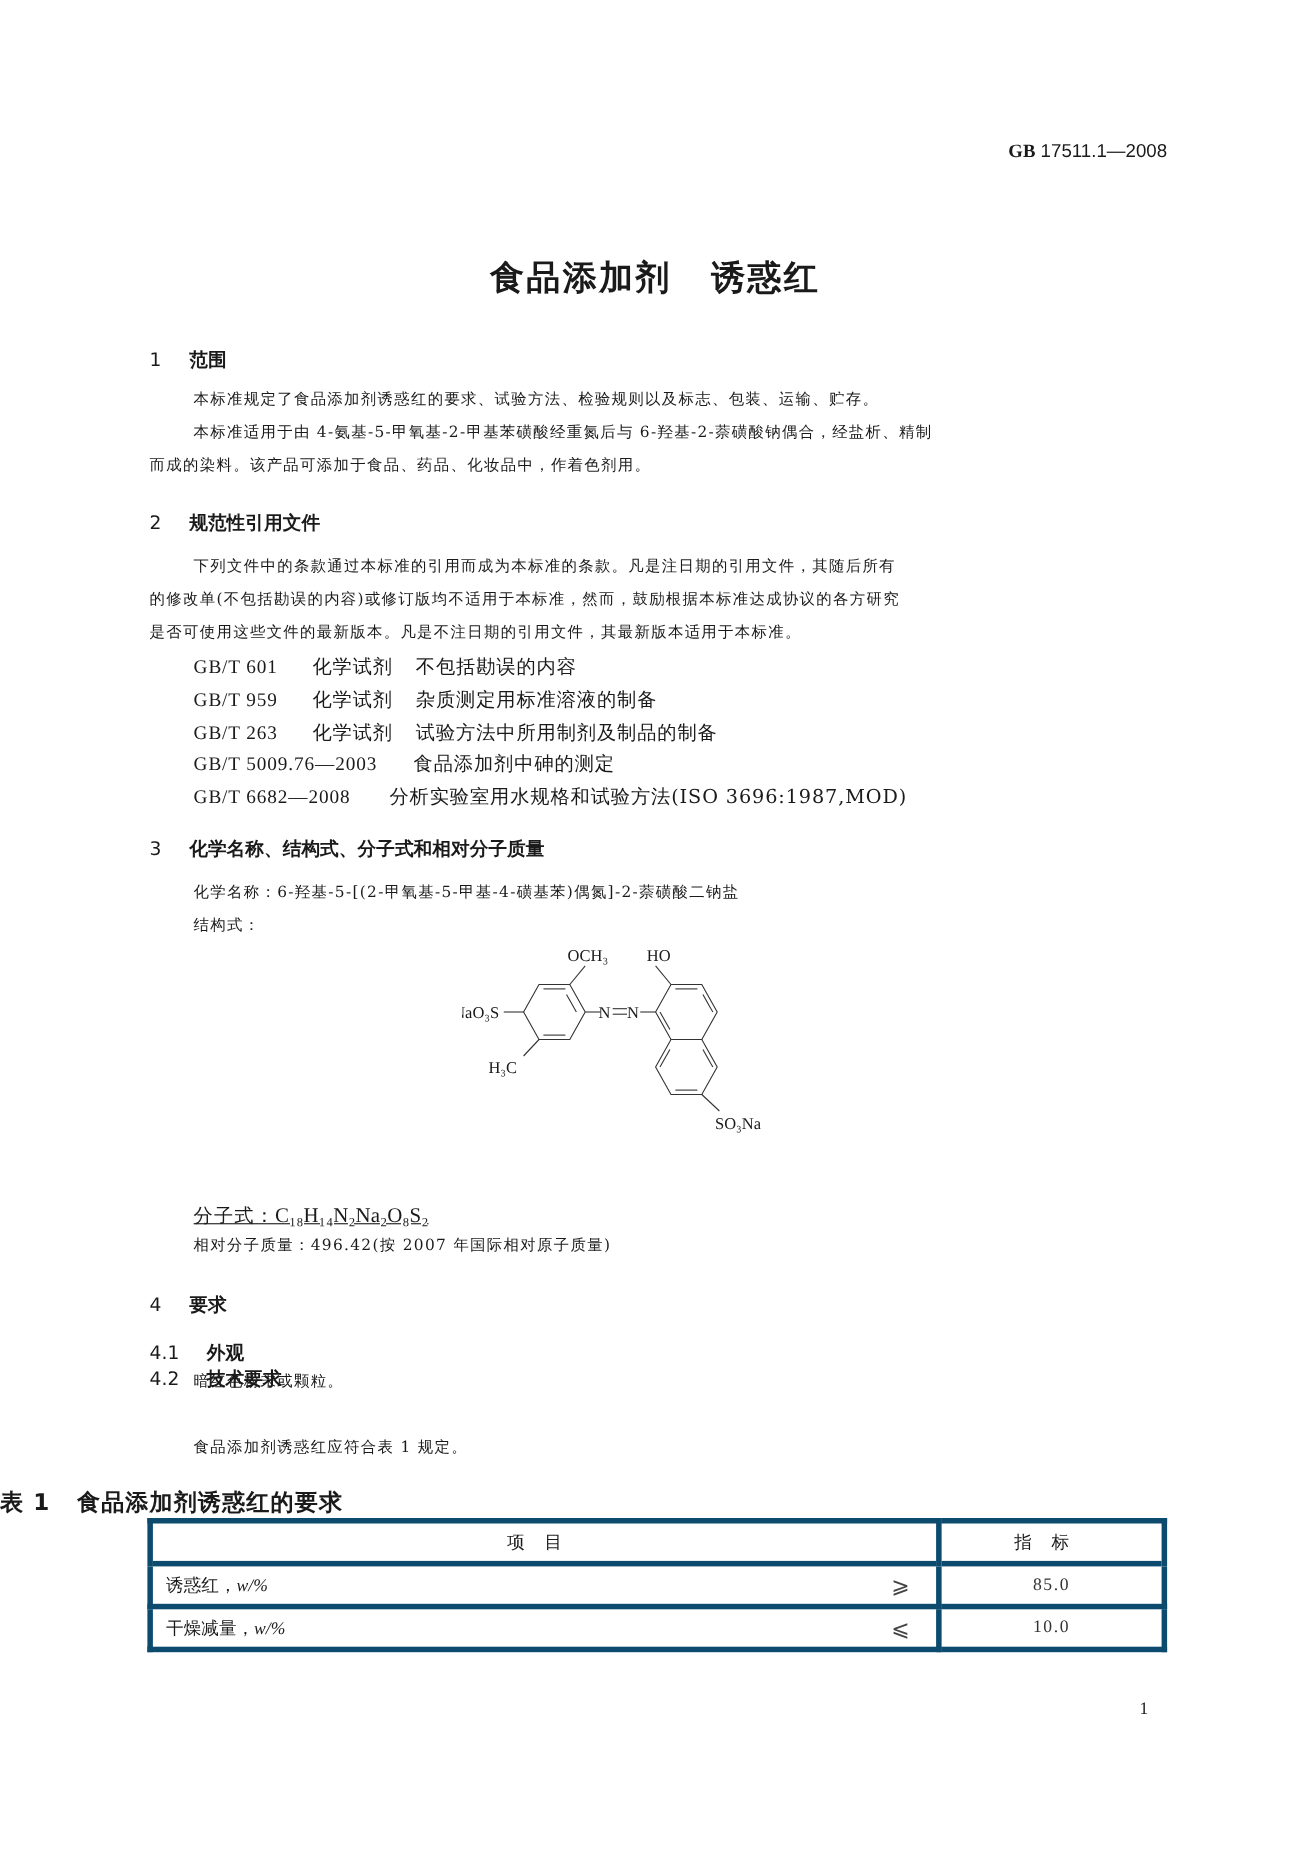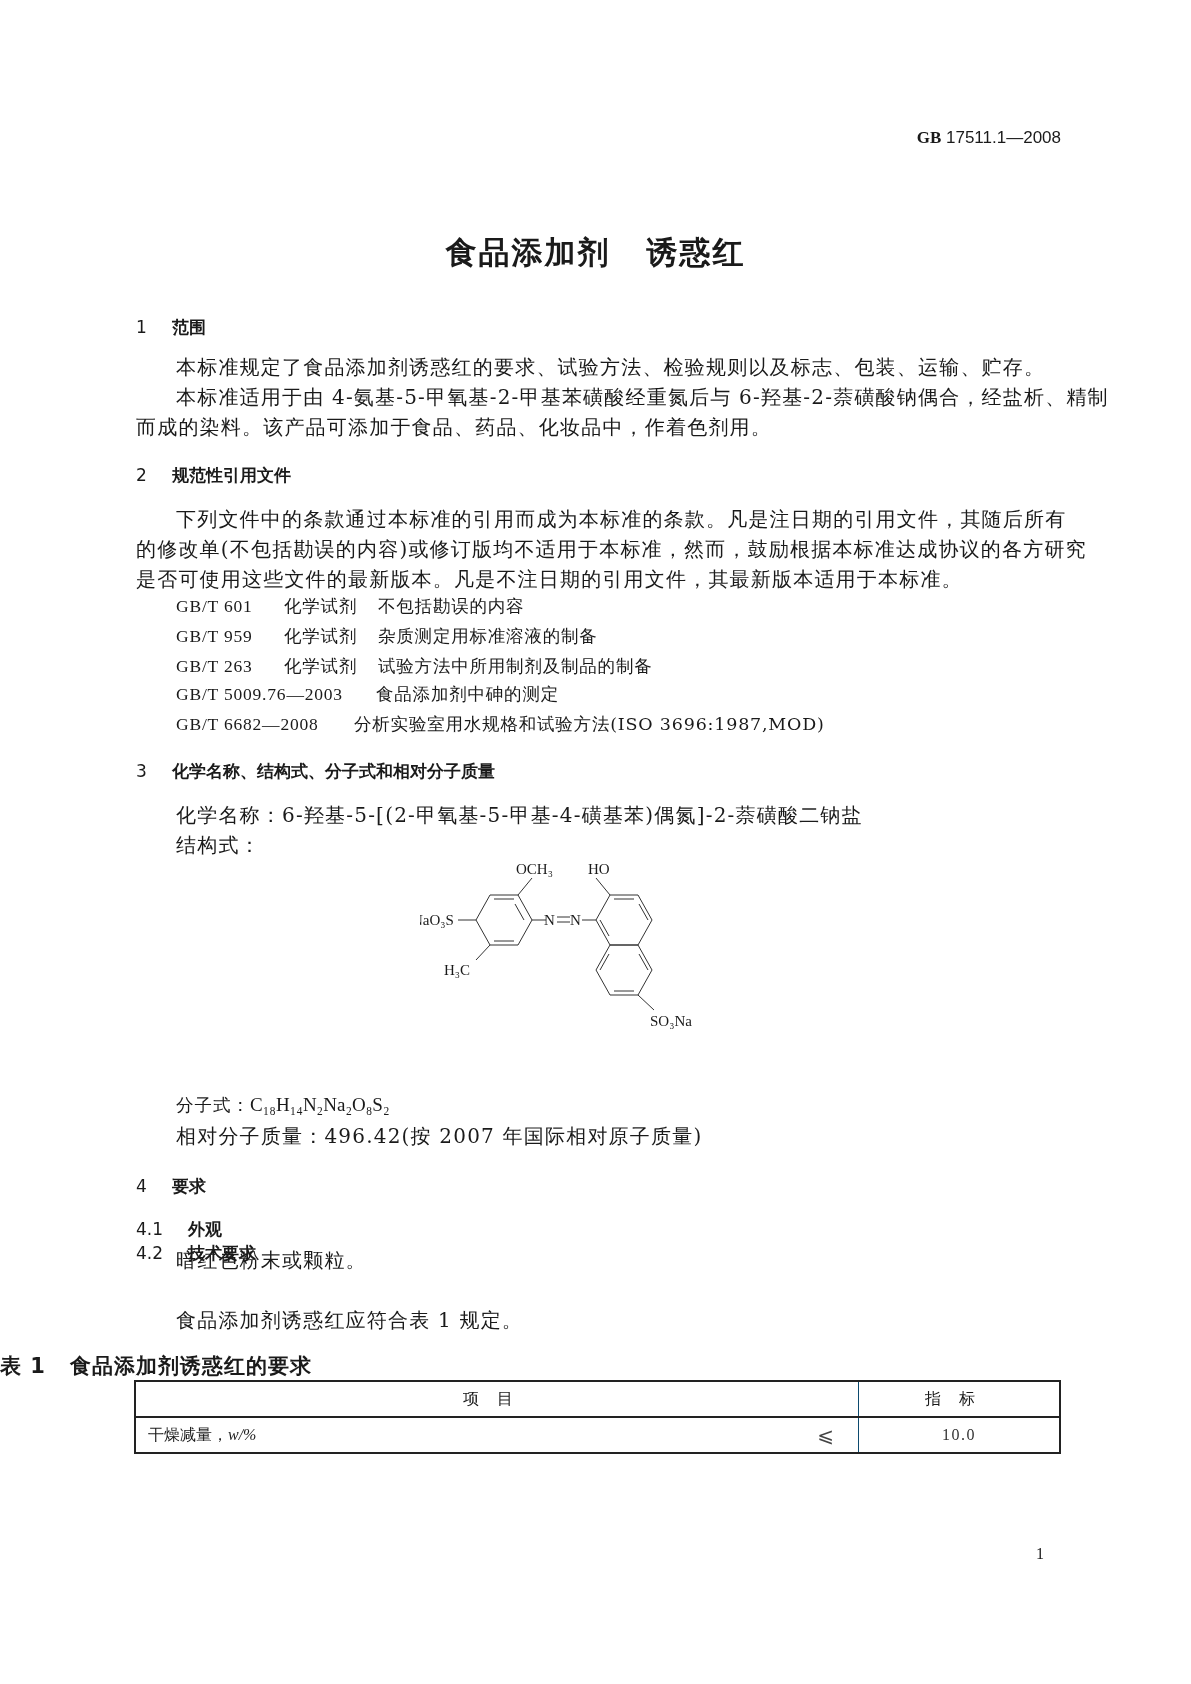--- a/index.html
+++ b/index.html
@@ -9,38 +9,38 @@
     color: #1a1a1a;
   }
   .abs { position: absolute; white-space: nowrap; }
   .header-code { left: 0; right: 130px; top: 128px; text-align: right; font-size: 17px; font-family: "Liberation Sans", "DejaVu Sans", sans-serif; }
   .header-code b { font-family: "Liberation Serif", serif; font-weight: bold; }
   .doc-title { left: 0; right: 0; top: 232px; text-align: center; font-size: 31px; font-family: "DejaVu Sans", sans-serif; font-weight: bold; letter-spacing: 2px; }
   .doc-title .gap { display: inline-block; width: 36px; }
   .h1 { left: 136px; font-size: 17px; font-family: "DejaVu Sans", sans-serif; font-weight: bold; }
   .h1 .num { display: inline-block; width: 36px; font-weight: normal; }
   .h2 .num { width: 52px; }
-  .para { font-size: 20px; letter-spacing: 1.2px; }
+  .para { font-size: 14px; letter-spacing: 1.2px; }
   .p-indent { left: 176px; }
   .p-full { left: 136px; }
   .ref-row { left: 176px; font-size: 17.5px; letter-spacing: 0.8px; }
   .ref-row span { display: inline-block; }
   .ref-code { font-family: "Liberation Serif", serif; }
   .structure { left: 420px; top: 860px; width: 340px; height: 220px; }
   .structure svg text { font-family: "Liberation Serif", serif; font-size: 15px; fill: #1a1a1a; }
-  .formula { left: 176px; top: 1093px; font-size: 17.5px; letter-spacing: 1px; }
+  .formula { left: 176px; top: 1093px; font-size: 17.5px; letter-spacing: 1px; text-decoration: underline; }
   .formula .chem { font-family: "Liberation Serif", serif; font-size: 19px; letter-spacing: 0; }
   .table-caption { left: 0; right: 0; top: 1352px; font-size: 21px; font-family: "DejaVu Sans", sans-serif; font-weight: bold; letter-spacing: 1px; }
   .table-caption .gap { display: inline-block; width: 24px; }
   table.req {
     position: absolute; left: 134px; top: 1380px; width: 927px;
     border-collapse: collapse; font-size: 16px;
     border: 2px solid #222;
   }
-  table.req td, table.req th { border: 1px solid #0c4a6e; height: 34px; padding: 0; }
+  table.req td, table.req th { border: 5px solid #0c4a6e; height: 34px; padding: 0; }
   table.req thead th { font-weight: normal; border-bottom: 2px solid #222; letter-spacing: 18px; }
   table.req td.item { padding-left: 12px; text-align: left; }
   table.req td.item .inner { display: flex; justify-content: space-between; align-items: center; padding-right: 24px; }
   table.req td.val { text-align: center; width: 200px; font-family: "Liberation Serif", serif; letter-spacing: 1.5px; color: #333; }
   .op { font-family: "DejaVu Sans", sans-serif; font-size: 20px; color: #444; }
   .it { font-style: italic; font-family: "Liberation Serif", serif; }
   .page-num { left: 1036px; top: 1545px; font-size: 16px; font-family: "Liberation Serif", serif; }
 </style>
 </head>
 <body>
@@ -134,20 +134,29 @@
   <thead>
     <tr>
       <th>项目</th>
       <th class="val" style="color:#1a1a1a;font-family:'DejaVu Serif',serif;">指标</th>
     </tr>
   </thead>
   <tbody>
     <tr>
       <td class="item">
           <div class="inner">
+            <span><span>诱惑红，</span><span class="it">w/%</span></span>
+            <span class="op">⩾</span>
+          </div>
+        </td>
+      <td class="val">85.0</td>
+    </tr>
+    <tr>
+      <td class="item">
+          <div class="inner">
             <span><span>干燥减量，</span><span class="it">w/%</span></span>
             <span class="op">⩽</span>
           </div>
         </td>
       <td class="val">10.0</td>
     </tr>
   </tbody>
 </table>
 
 <div class="abs page-num">1</div>

